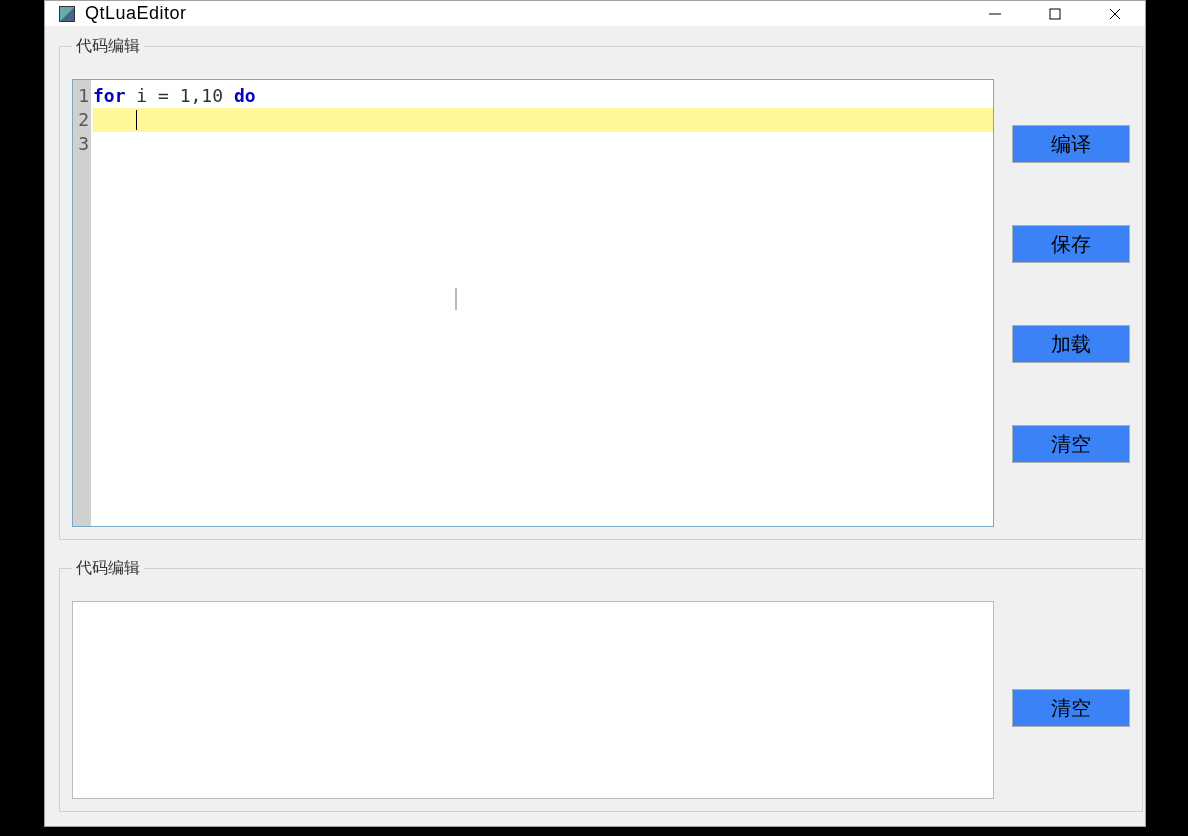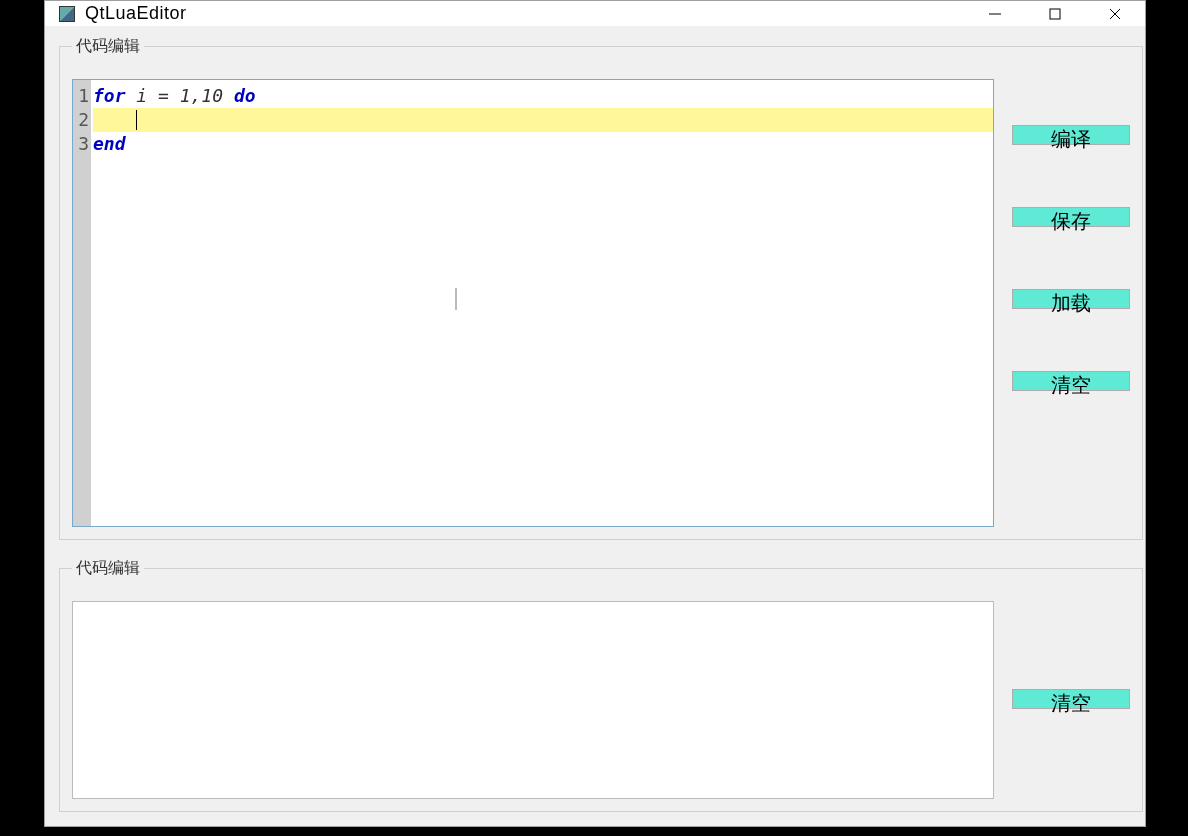--- a/index.html
+++ b/index.html
@@ -81,21 +81,21 @@
     text-align: right;
     padding: 4px 2px 0 0;
   }
   .gutter div { height: 24px; }
   .code-area {
     flex: 1;
     padding: 4px 0 0 2px;
     position: relative;
     color: #333;
   }
-  .code-line { height: 24px; white-space: pre; font-style: italic; }
+  .code-line { height: 24px; white-space: pre; }
   .code-line.current {
     background: #fff79a;
     position: relative;
   }
   .caret {
     display: inline-block;
     width: 1px; height: 20px;
     background: #000;
     vertical-align: middle;
     margin-top: -2px;
@@ -106,22 +106,22 @@
     gap: 62px;
     padding-top: 46px;
   }
   .btn-col2 {
     display: flex;
     flex-direction: column;
     padding-top: 88px;
   }
   button.qt-btn {
     width: 118px;
-    height: 20px;
-    background: #5eead4;
+    height: 38px;
+    background: #3b82f6;
     border: 1px solid #adadad;
     font-size: 20px;
     color: #000;
     font-family: inherit;
     cursor: pointer;
   }
   .compile-section { flex: 1; }
   .compile-row { display: flex; gap: 18px; align-items: flex-start; height: 100%; }
   .compile-output {
     width: 922px;
@@ -179,21 +179,20 @@
         <div class="code-editor">
           <div class="gutter" id="gutter">
               <div>1</div>
               <div>2</div>
               <div>3</div>
             </div>
           <div class="code-area" id="code-area">
             <div class="text-cursor"></div>
           <div class="code-line"><span class="kw">for</span> i = 1,10 <span class="kw">do</span></div>
               <div class="code-line current">    <span class="caret"></span></div>
-              <div class="code-line"><span class="kw">end</span></div>
             </div>
         </div>
         <div class="btn-col">
           <button class="qt-btn">编译</button>
           <button class="qt-btn">保存</button>
           <button class="qt-btn">加载</button>
           <button class="qt-btn">清空</button>
         </div>
       </div>
     </fieldset>

